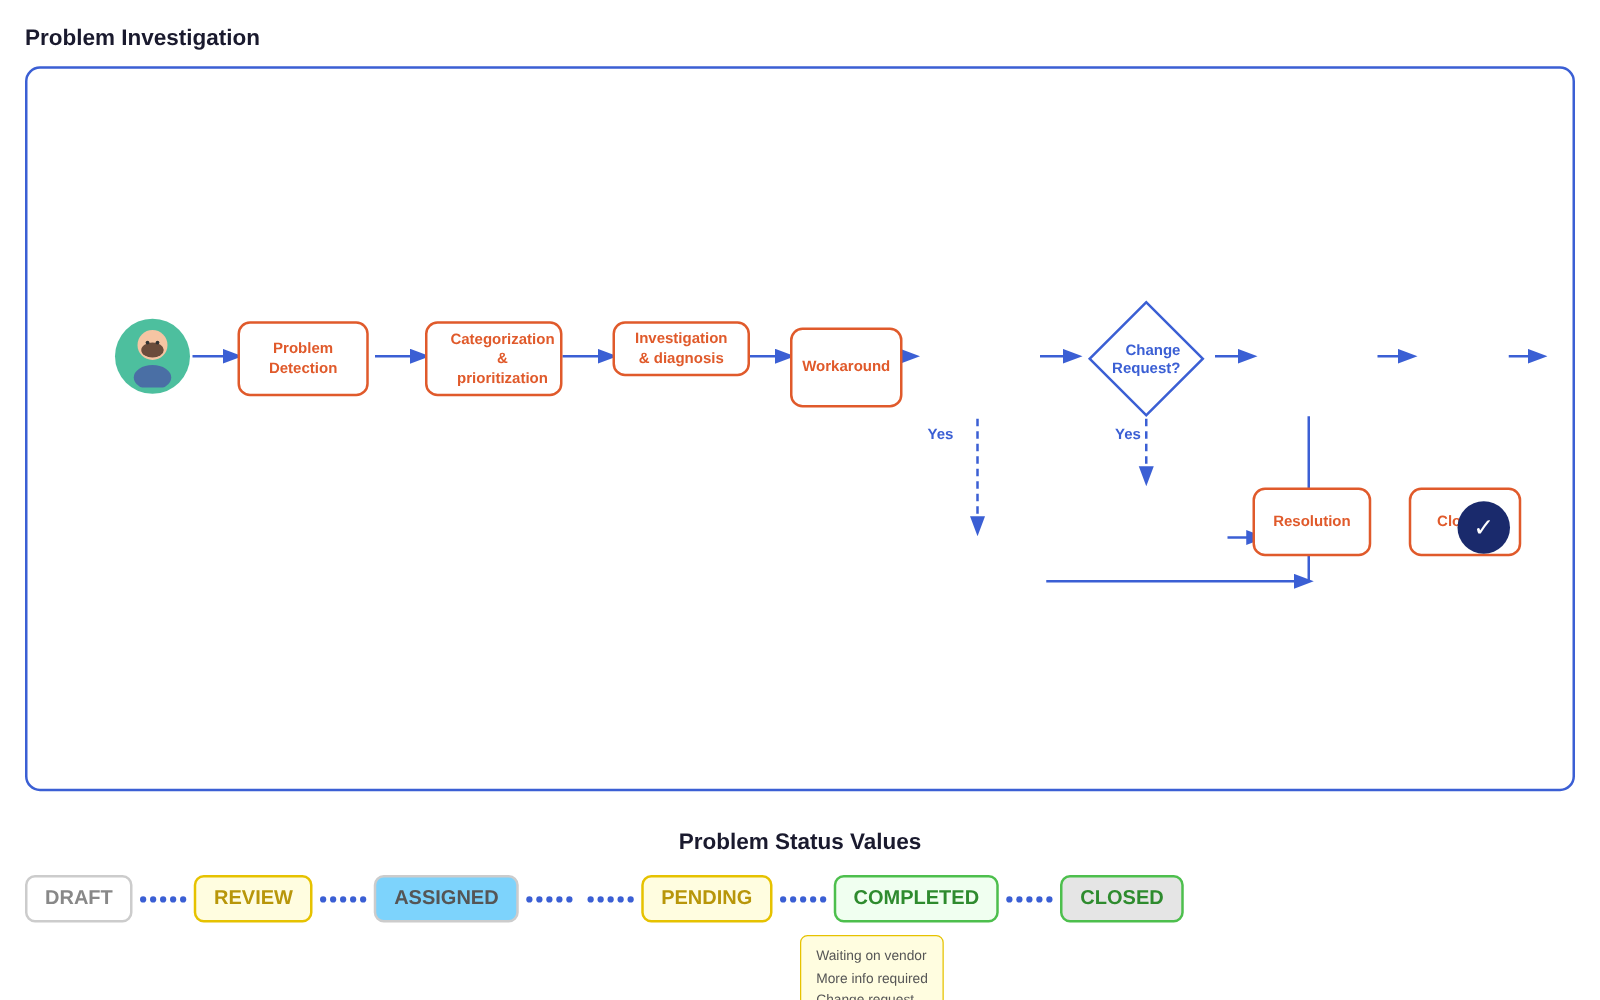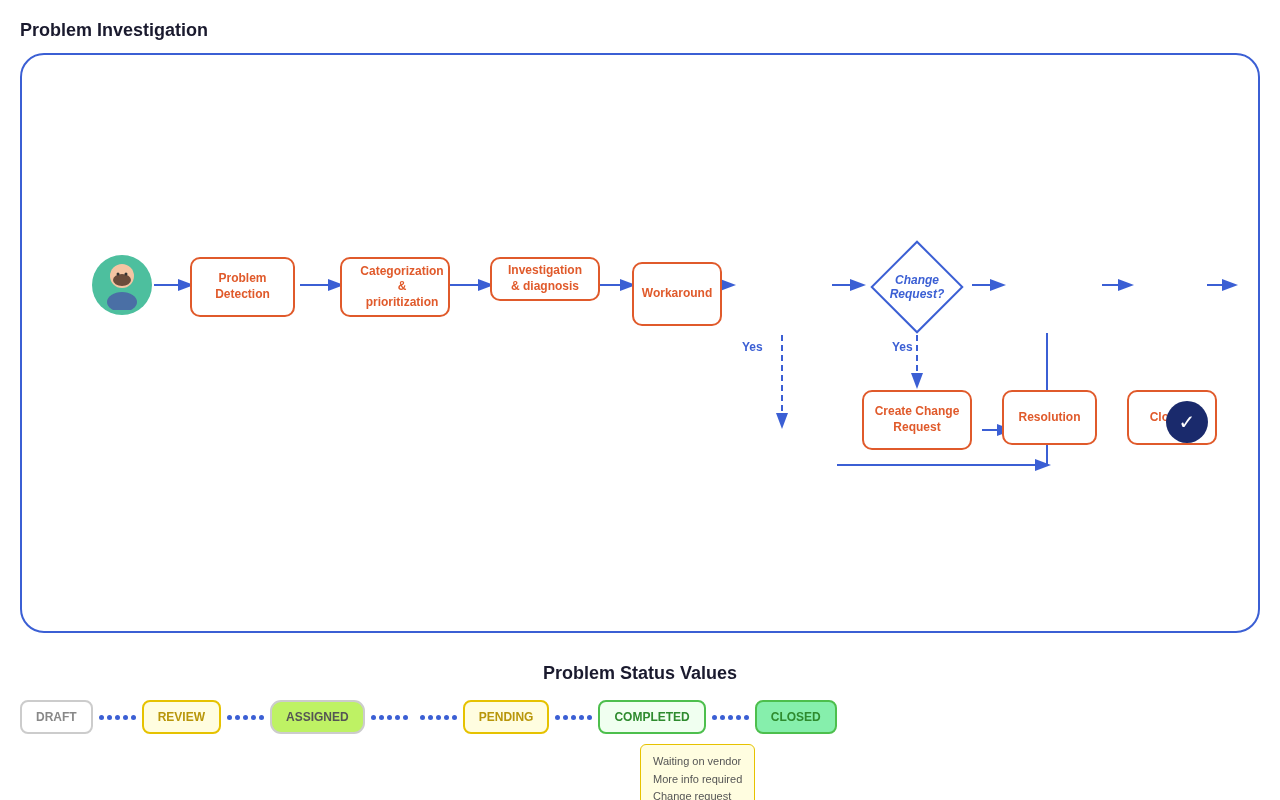--- a/index.html
+++ b/index.html
@@ -13,21 +13,21 @@
 
     .page-title {
       font-size: 18px;
       font-weight: 700;
       color: #1a1a2e;
       margin-bottom: 12px;
     }
 
     .diagram-container {
       border: 2px solid #3b5fd4;
-      border-radius: 24px;
+      border-radius: 12px;
       padding: 30px 20px;
       margin-bottom: 30px;
       min-height: 580px;
       position: relative;
       background: #fff;
     }
 
     .flow-area {
       position: relative;
       width: 100%;
@@ -106,46 +106,46 @@
     .status-bar {
       display: flex;
       align-items: center;
       margin-bottom: 10px;
     }
 
     .status-badge {
       border-radius: 8px;
       border: 2px solid;
       padding: 8px 14px;
-      font-size: 12px;
+      font-size: 16px;
       font-weight: 700;
       white-space: nowrap;
     }
 
     .status-dots {
       display: flex;
       align-items: center;
       margin: 0 6px;
       gap: 3px;
     }
 
     .dot {
       width: 5px;
       height: 5px;
       border-radius: 50%;
       background: #3b5fd4;
     }
 
     .status-draft { border-color: #ccc; color: #888; background: #fff; }
     .status-review { border-color: #e6c200; color: #b8960a; background: #fffde0; }
-    .status-assigned { border-color: #ccc; color: #555; background: #bef264; border-radius: 11px; }
+    .status-assigned { border-color: #ccc; color: #555; background: #7dd3fc; }
     .status-investigating { border-color: #e6c200; color: #b8960a; background: #fffde0; }
     .status-pending { border-color: #e6c200; color: #b8960a; background: #fffde0; }
     .status-completed { border-color: #4dbf4d; color: #2e8b2e; background: #f0fff0; }
-    .status-closed { border-color: #4dbf4d; color: #2e8b2e; background: #86efac; }
+    .status-closed { border-color: #4dbf4d; color: #2e8b2e; background: #e5e5e5; }
 
     .pending-note {
       border: 1.5px solid #e6c200;
       background: #fffde0;
       border-radius: 6px;
       padding: 8px 12px;
       font-size: 11px;
       color: #555;
       line-height: 1.6;
       display: inline-block;
@@ -229,32 +229,28 @@
 
     <div class="node node-rect" style="top:177px;left:590px;width:90px;height:64px;">
       <span style="white-space:pre-line;">Workaround</span>
     </div>
 
 
     <div style="position:absolute;top:162px;left:820px;width:110px;height:80px;">
       <div style="position:absolute;top:50%;left:50%;transform:translate(-50%,-50%) rotate(45deg);
                   width:66px;height:66px;border:2.5px solid #3b5fd4;background:#fff;"></div>
       <div style="position:absolute;top:0;left:0;width:100%;height:100%;display:flex;align-items:center;justify-content:center;">
-        <span style="font-size:12px;font-weight:700;color:#3b5fd4;text-align:center;z-index:2;font-style:italic;">Change<br>Request?</span>
+        <span style="font-size:12px;font-weight:700;color:#3b5fd4;text-align:right;z-index:2;">Change<br>Request?</span>
       </div>
     </div>
 
     <div style="position:absolute;top:255px;left:850px;font-size:12px;font-weight:600;color:#3b5fd4;">Yes</div>
 
     <div style="position:absolute;top:255px;left:700px;font-size:12px;font-weight:600;color:#3b5fd4;">Yes</div>
 
-    <div class="node node-rect" style="top:305px;left:820px;width:110px;height:60px;">
-      <span style="white-space:pre-line;">Create Change
-Request</span>
-    </div>
 
     <div class="node node-rect" style="top:305px;left:960px;width:95px;height:55px;">
       <span>Resolution</span>
     </div>
 
     <div class="node node-rect" style="top:305px;left:1085px;width:90px;height:55px;">
       <span>Closure</span>
     </div>
 
     <div class="check-circle" style="top:316px;">

